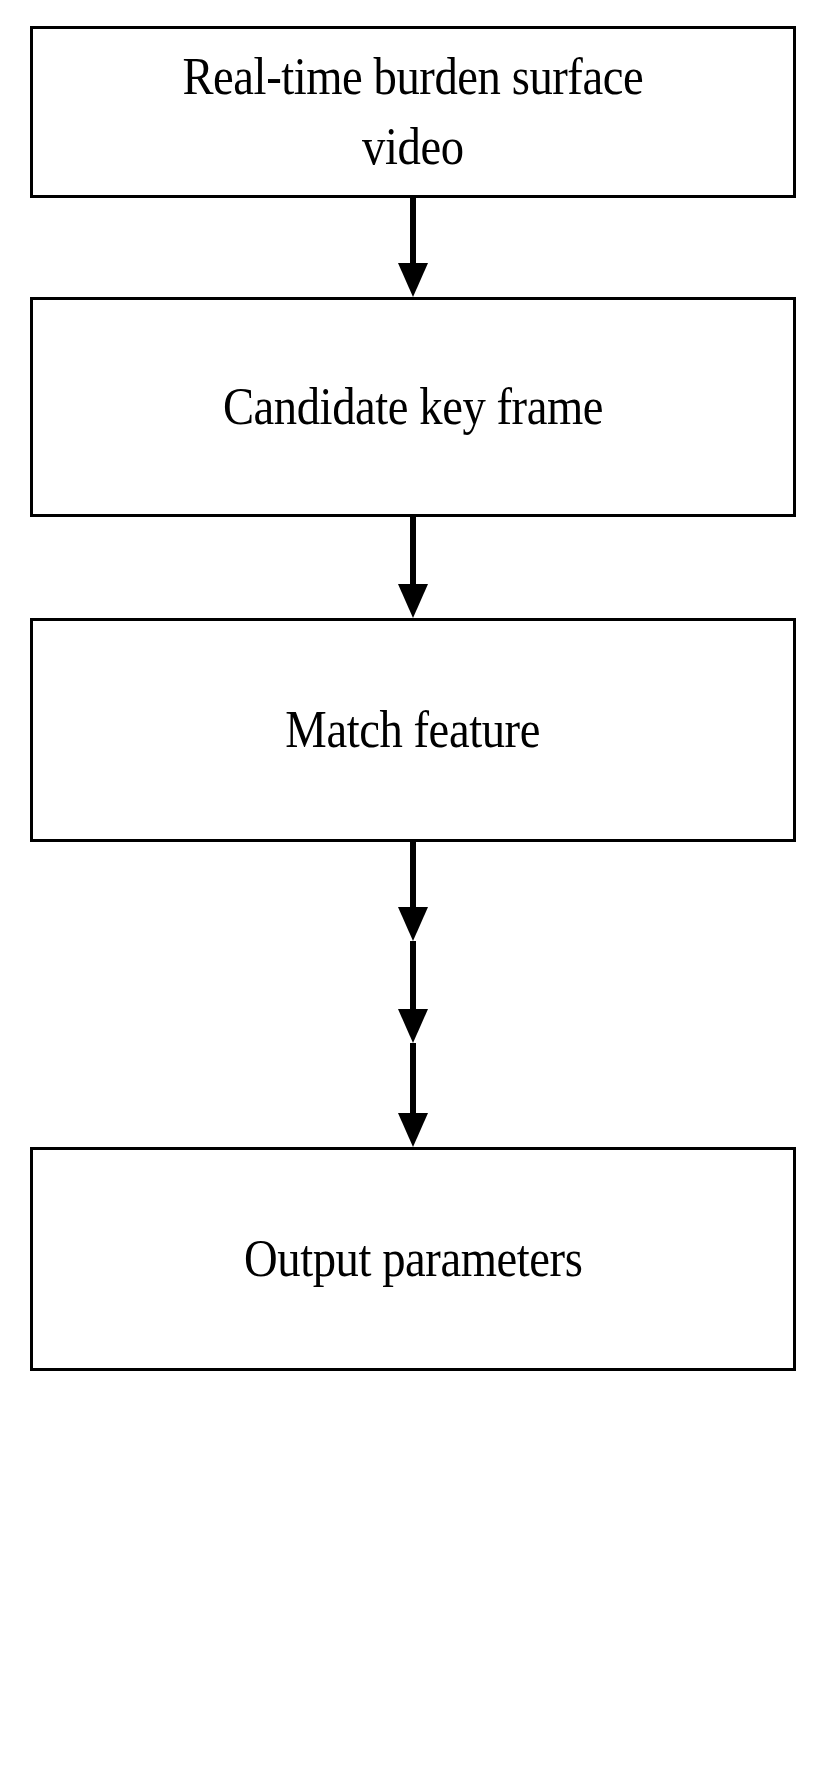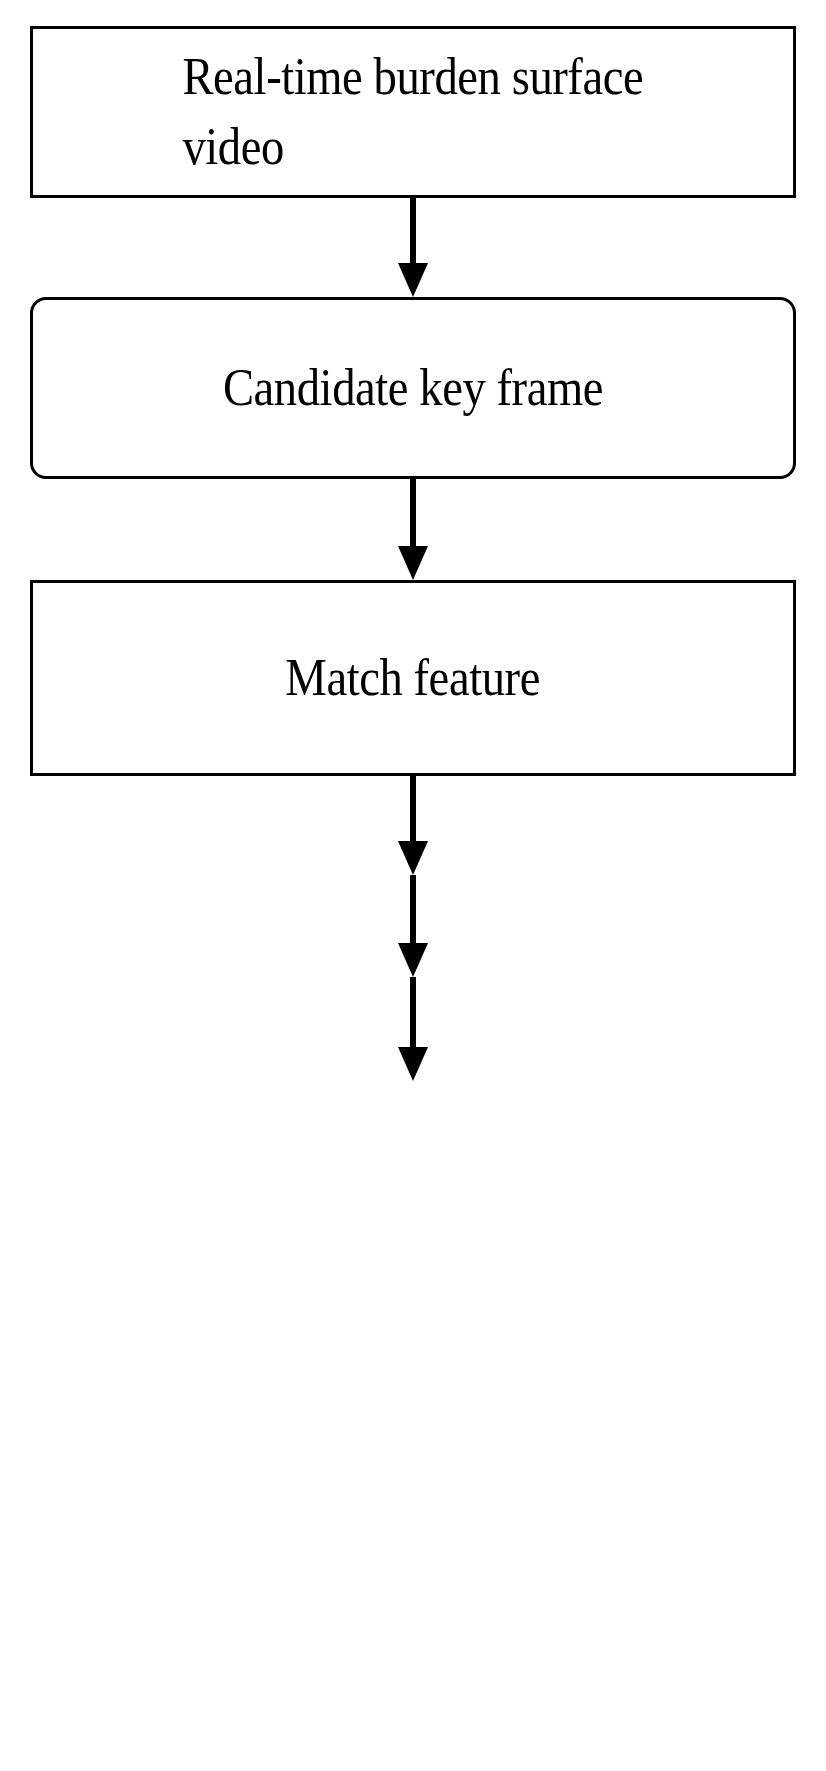--- a/index.html
+++ b/index.html
@@ -26,35 +26,36 @@
     flex-direction: column;
     align-items: stretch;
   }
   .node {
     box-sizing: border-box;
     border: 3px solid #000000;
     background: #ffffff;
     display: flex;
     align-items: center;
     justify-content: center;
+    text-align: center;
   }
   .node-label {
     font-family: "Liberation Serif", "DejaVu Serif", serif;
     font-size: 53px;
     line-height: 1.32;
     color: #000000;
     letter-spacing: -0.5px;
     transform: scaleX(0.88);
     transform-origin: center center;
     white-space: pre-line;
     padding: 0 16px;
   }
   .node-h2 { height: 172px; }
-  .node-h1 { height: 182px; border-radius: 16px; }
-  .node-tall { height: 196px; }
+  .node-h1 { height: 220px; }
+  .node-tall { height: 224px; }
 
   
   .connector {
     position: relative;
     align-self: center;
     width: 30px;
     display: flex;
     flex-direction: column;
     align-items: center;
     justify-content: flex-start;
@@ -117,15 +118,18 @@
       <div class="shaft"></div>
       <div class="head"></div>
     </div>
 
 
     <div class="connector gap-e">
       <div class="shaft"></div>
       <div class="head"></div>
     </div>
 
+    <div class="node node-tall">
+      <span class="node-label">Output parameters</span>
+    </div>
 
   </div>
 </div>
 
 </body></html>

